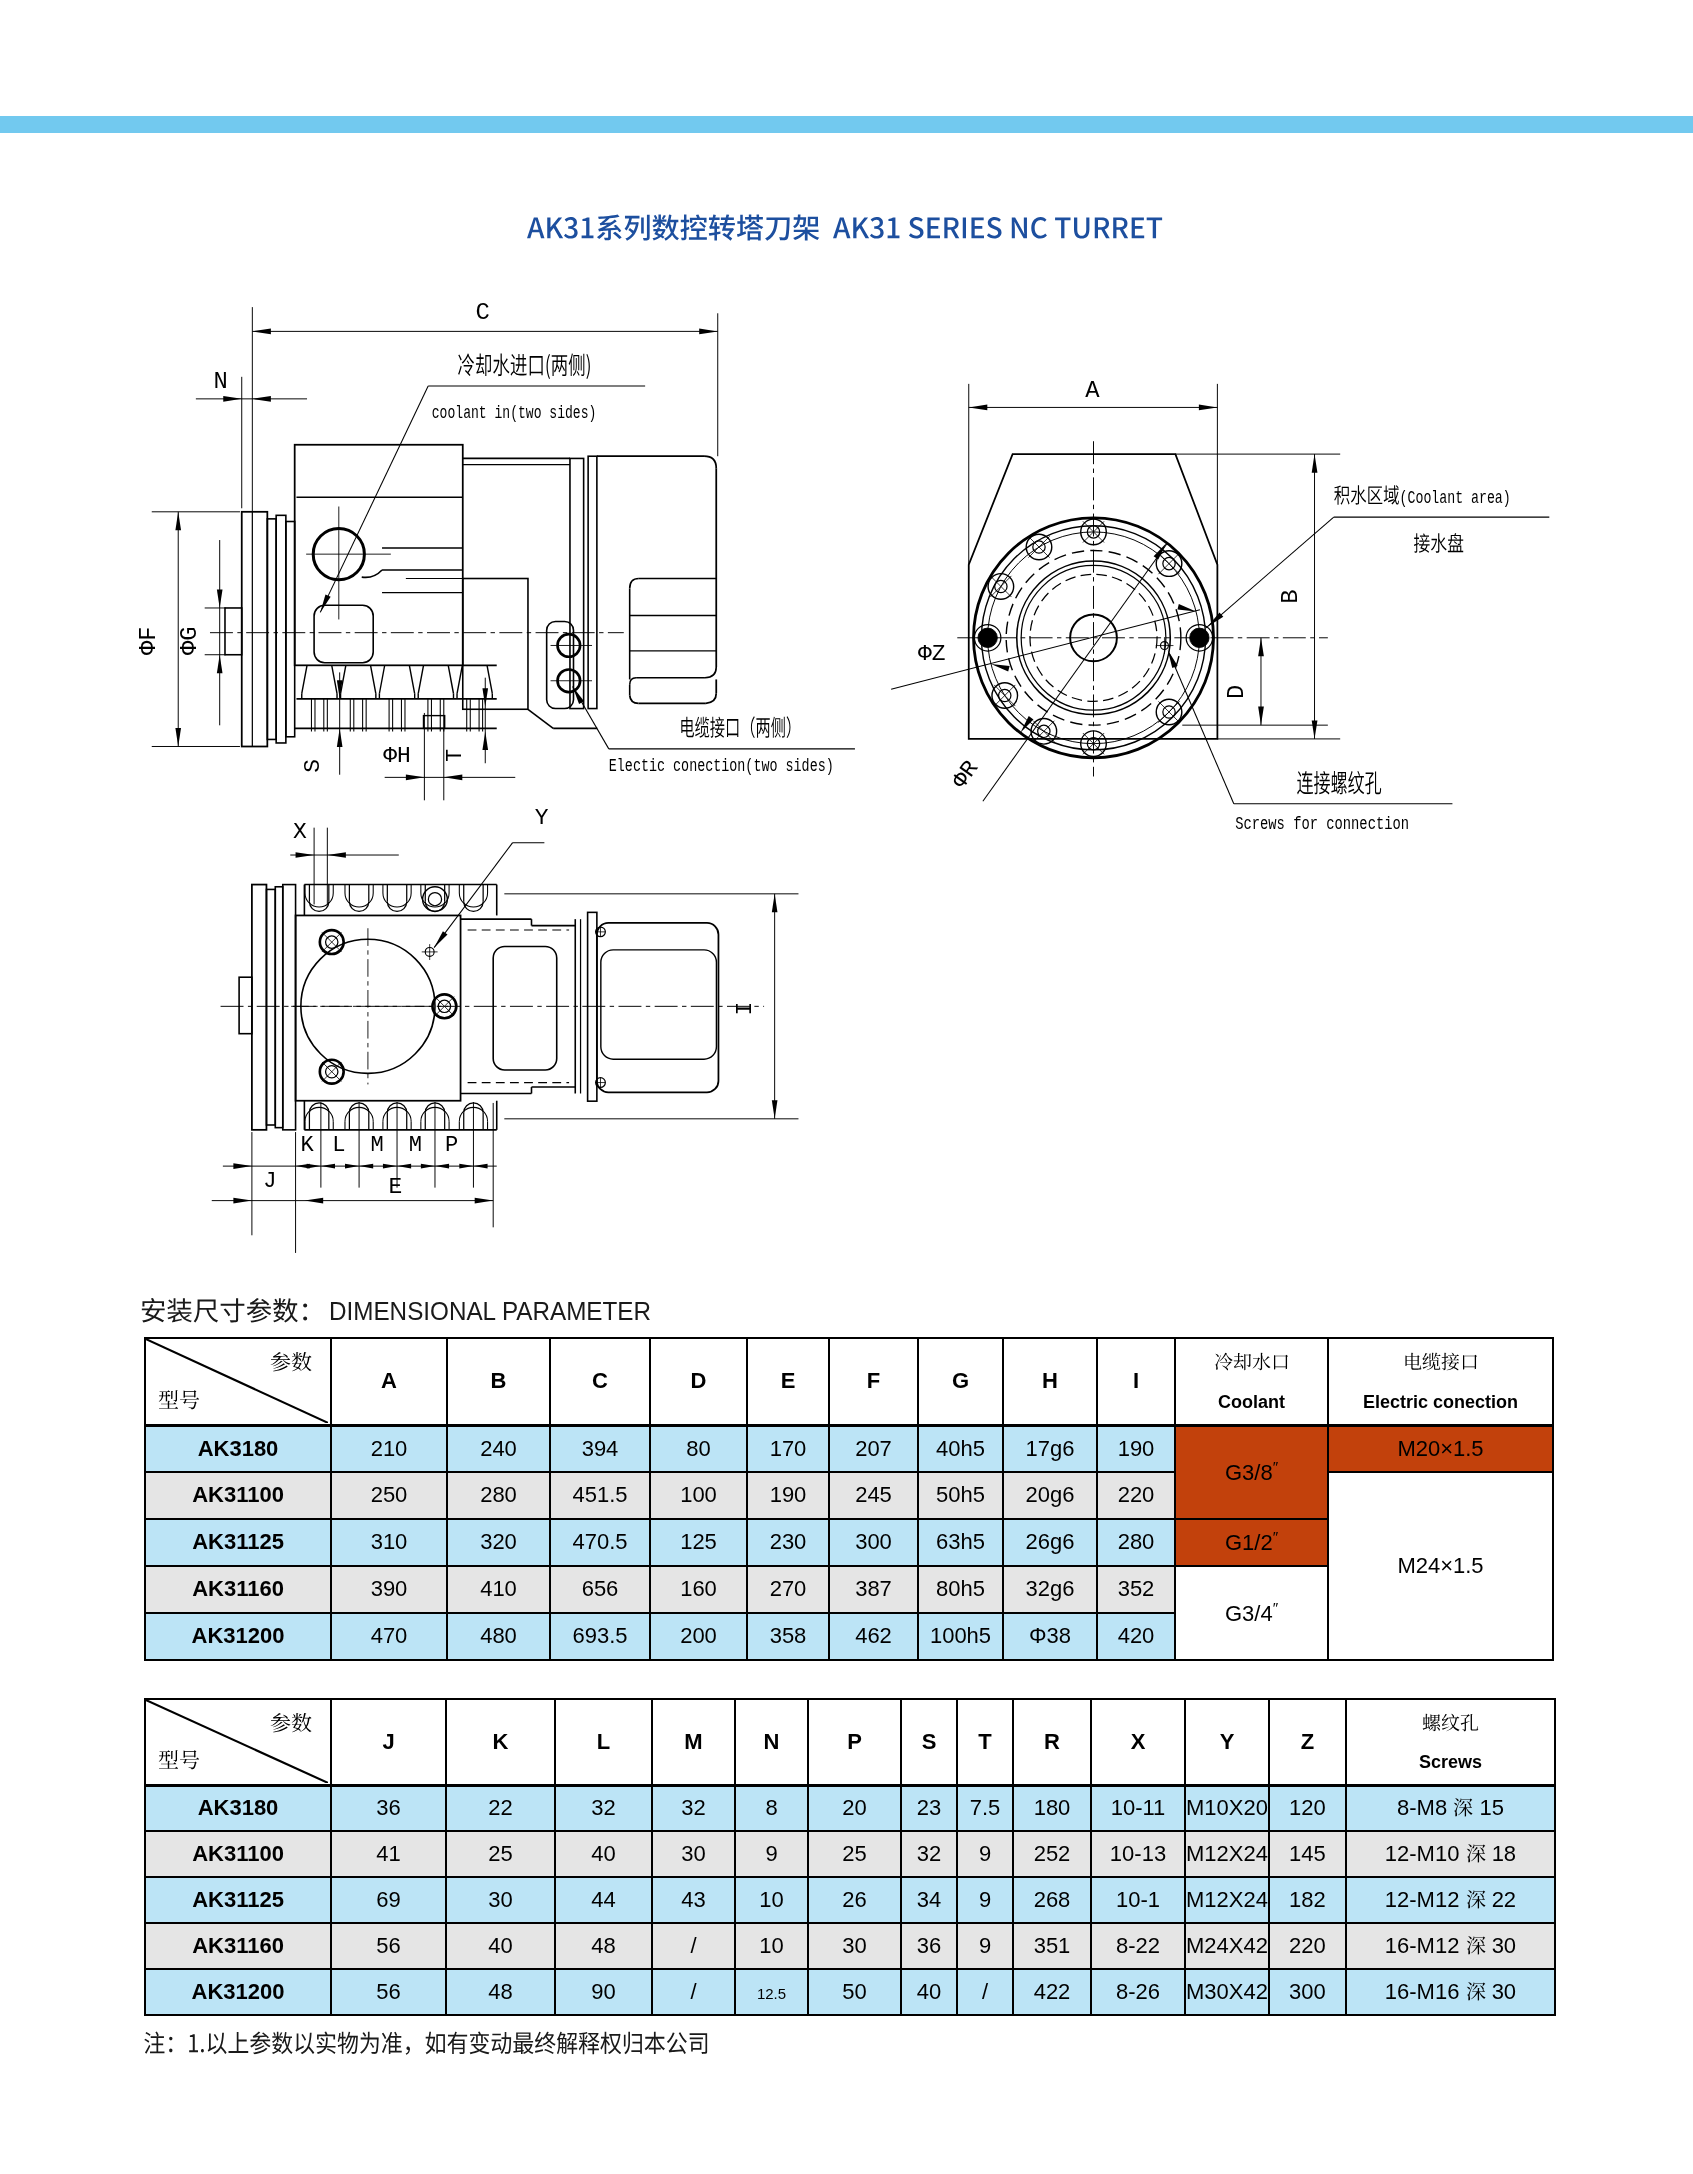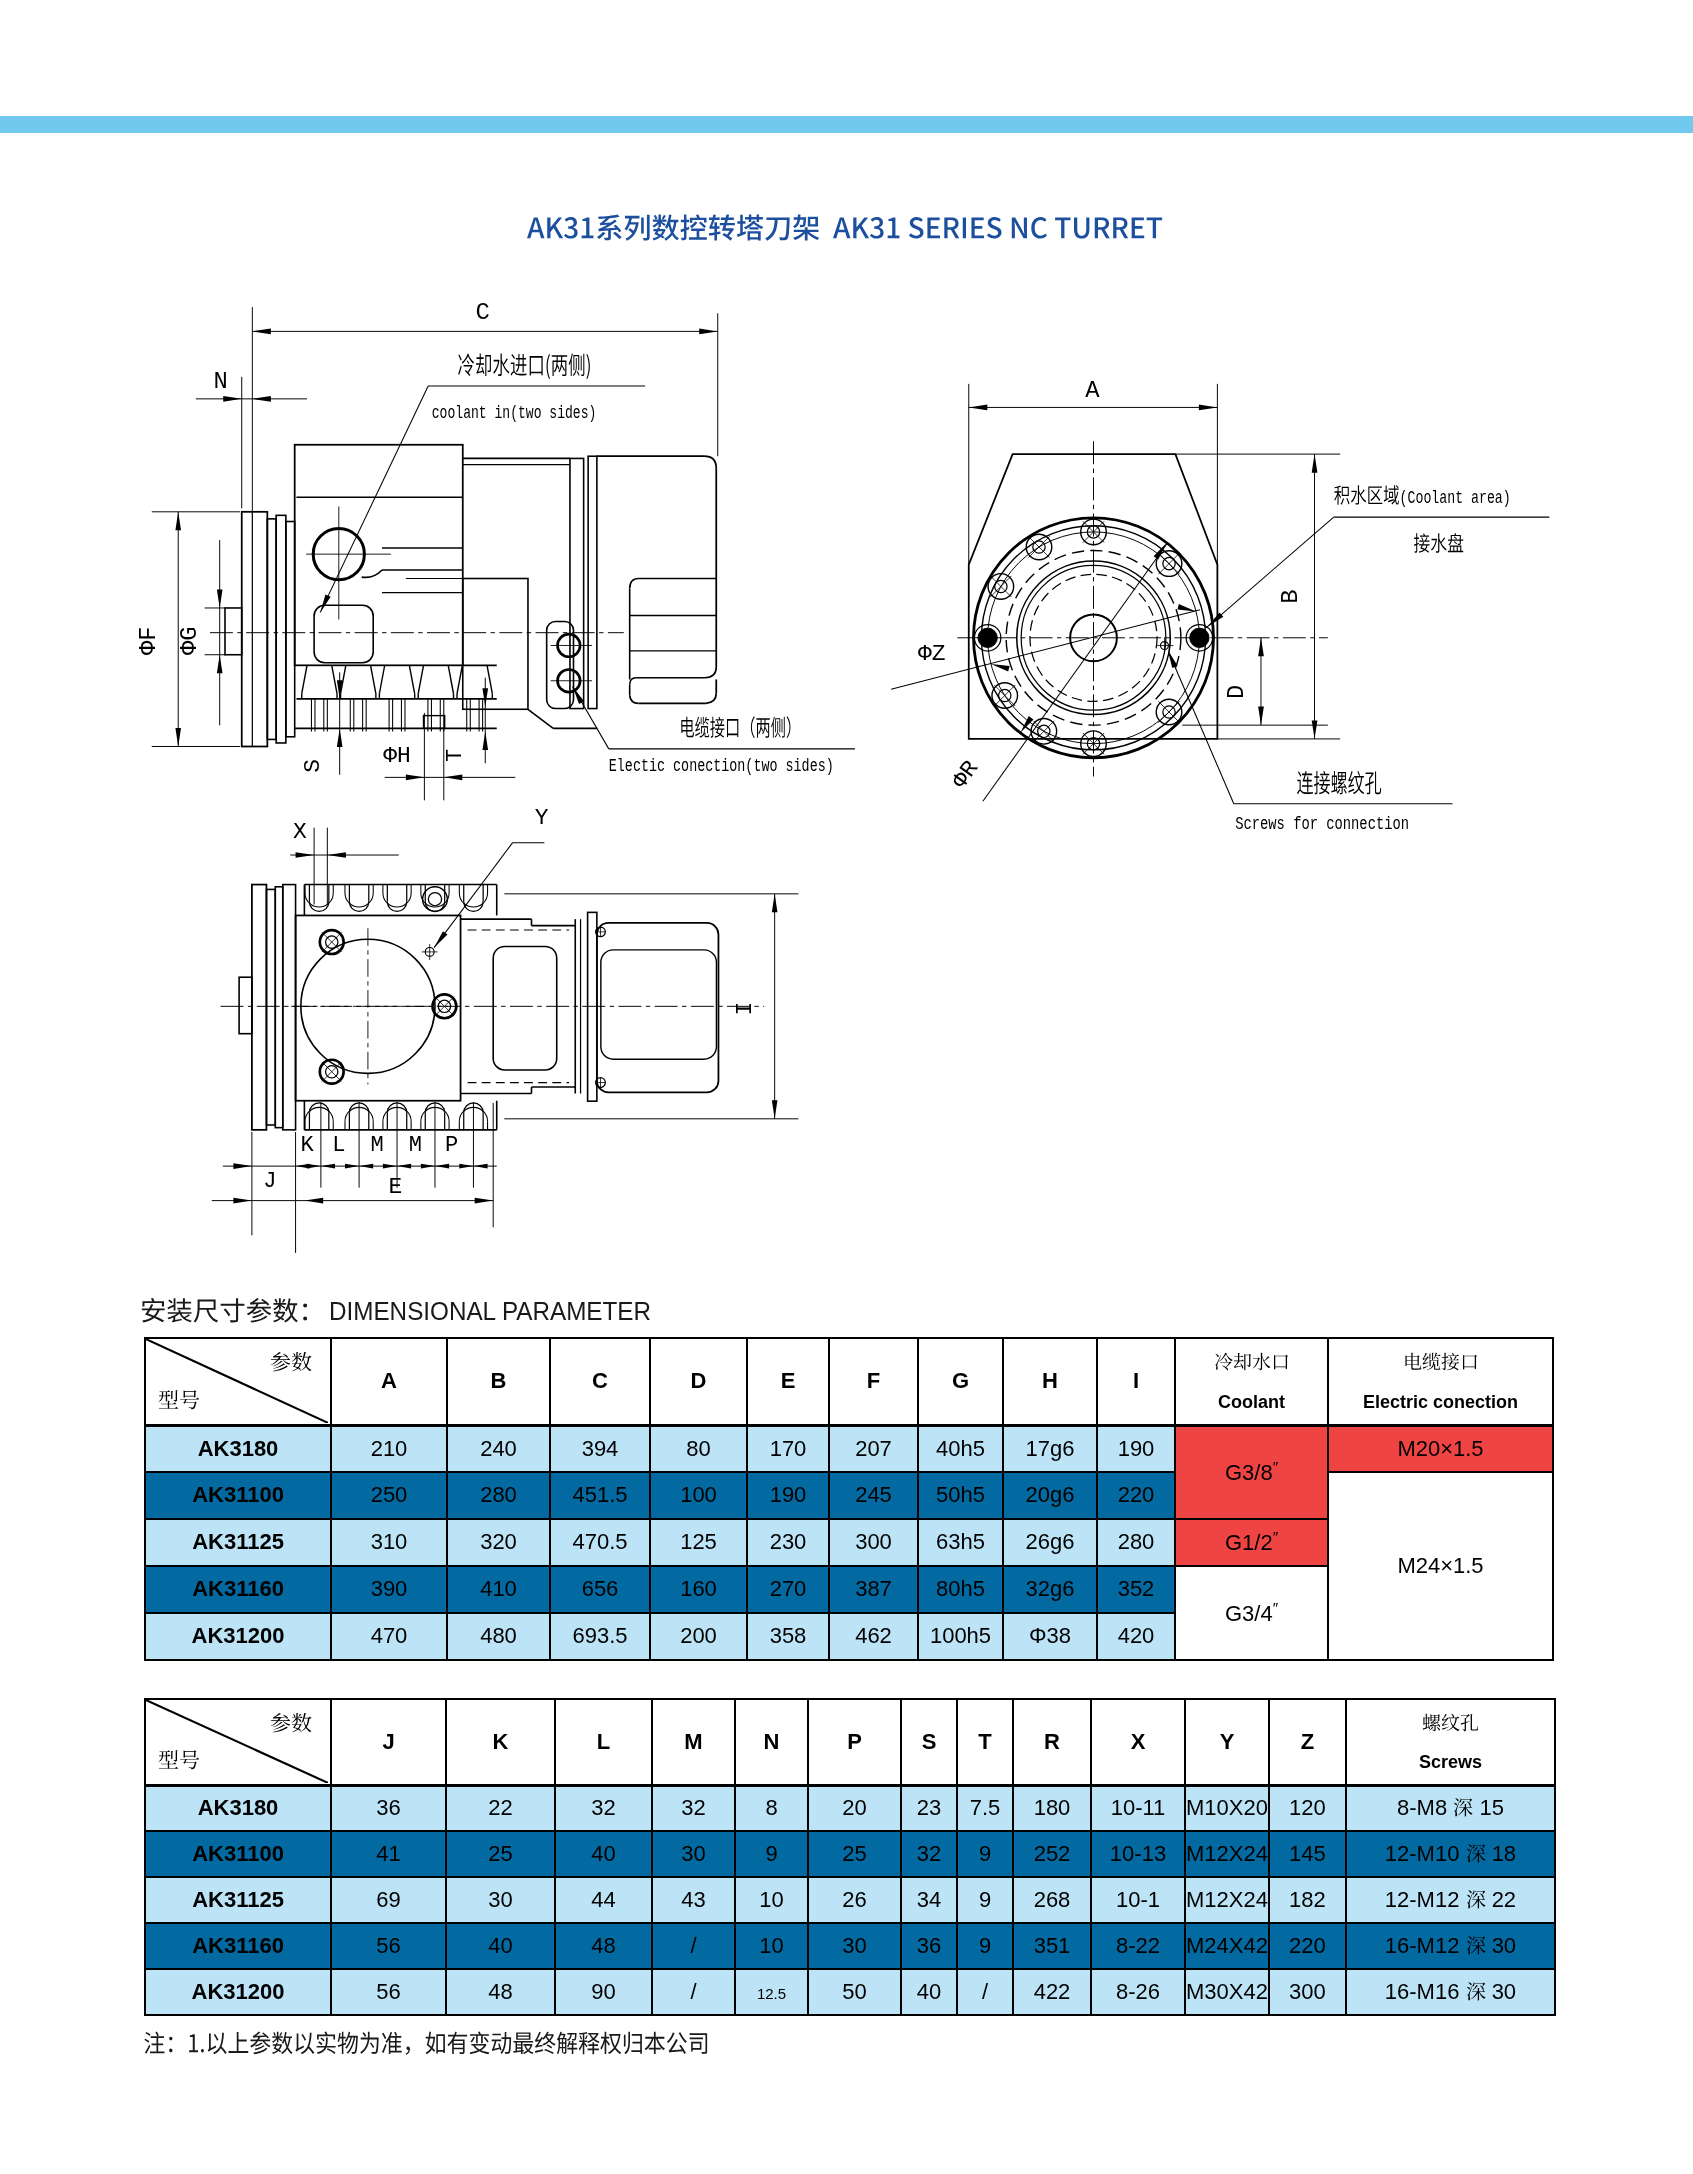--- a/index.html
+++ b/index.html
@@ -10,22 +10,22 @@
 .tb{border:2.6px solid #000}
 .tb td.c0{padding:0}
 .tb .hd td{border-bottom:3.5px solid #000}
 .tb tr{height:47px}
 .tb tr.hd{height:87px}
 .t2 tr{height:46px}
 .t2 tr.hd{height:86px}
 .b{font-weight:bold}
 .b2{font-weight:bold;font-size:18px;margin-top:19px}
 .blu td{background:#bce4f6}
-.wht td{background:#0369a1}
-td.blu{background:#ef4444}
+.wht td{background:#e5e5e5}
+td.blu{background:#c2410c}
 td.wht{background:#fff !important}
 .diag{position:relative}
 .dl{position:absolute;left:0;top:0}
 .pr{position:absolute;right:16px;top:11.5px}
 .bl{position:absolute;left:11.5px;bottom:10.6px}
 .sup{font-size:70%;vertical-align:super}
 </style></head><body>
 <div class="bar"></div>
 <svg style="position:absolute;left:527px;top:209px" width="636" height="39" viewBox="0 -33 721.1 44">
     <path d="M0.0 0.0H3.7960999999999996L5.773899999999999 -6.6671H13.940299999999999L15.918099999999999 0.0H19.8418L12.0582 -23.510299999999997H7.7836ZM6.6671 -9.601899999999999 7.592199999999999 -12.76C8.3578 -15.312 9.0915 -17.895899999999997 9.793299999999999 -20.575499999999998H9.9209C10.654599999999999 -17.927799999999998 11.356399999999999 -15.312 12.122 -12.76L13.047099999999999 -9.601899999999999Z M22.9361 0.0H26.636499999999998V-7.081799999999999L30.2731 -11.484L36.8764 0.0H40.9915L32.506099999999996 -14.4188L39.8112 -23.510299999999997H35.6323L26.7322 -12.377199999999998H26.636499999999998V-23.510299999999997H22.9361Z M49.572599999999994 0.4466C53.879099999999994 0.4466 57.419999999999995 -2.0734999999999997 57.419999999999995 -6.316199999999999C57.419999999999995 -9.4743 55.28269999999999 -11.515899999999998 52.6031 -12.217699999999999V-12.3453C55.0913 -13.270399999999999 56.654399999999995 -15.152499999999998 56.654399999999995 -17.863999999999997C56.654399999999995 -21.723899999999997 53.65579999999999 -23.924999999999997 49.44499999999999 -23.924999999999997C46.73349999999999 -23.924999999999997 44.596199999999996 -22.744699999999998 42.714099999999995 -21.0859L44.628099999999996 -18.789099999999998C45.99979999999999 -20.096999999999998 47.4991 -20.958299999999998 49.31739999999999 -20.958299999999998C51.550399999999996 -20.958299999999998 52.92209999999999 -19.682299999999998 52.92209999999999 -17.6088C52.92209999999999 -15.248199999999999 51.390899999999995 -13.525599999999999 46.76539999999999 -13.525599999999999V-10.7822C52.06079999999999 -10.7822 53.68769999999999 -9.0915 53.68769999999999 -6.507599999999999C53.68769999999999 -4.0512999999999995 51.90129999999999 -2.6157999999999997 49.25359999999999 -2.6157999999999997C46.82919999999999 -2.6157999999999997 45.10659999999999 -3.7960999999999996 43.702999999999996 -5.1678L41.916599999999995 -2.8072C43.511599999999994 -1.0527 45.87219999999999 0.4466 49.572599999999994 0.4466Z M61.917899999999996 0.0H75.34779999999999V-3.0305H70.78609999999999V-23.510299999999997H68.01079999999999C66.6391 -22.648999999999997 65.076 -22.0748 62.8749 -21.692V-19.3633H67.08569999999999V-3.0305H61.917899999999996Z M85.9067 -7.018C84.3117 -4.8488 81.66399999999999 -2.5839 79.1758 -1.1164999999999998C79.94139999999999 -0.6698999999999999 81.2174 0.31899999999999995 81.8235 0.8932C84.216 -0.7975 87.0551 -3.4132999999999996 88.93719999999999 -5.965299999999999ZM97.4545 -5.6144C100.0384 -3.6685 103.2284 -0.8613 104.75959999999999 0.9250999999999999L107.37539999999998 -0.8932C105.7166 -2.6795999999999998 102.4309 -5.3591999999999995 99.87889999999999 -7.177499999999999ZM98.252 -14.131699999999999C98.9857 -13.4299 99.75129999999999 -12.632399999999999 100.48499999999999 -11.8349L88.39489999999999 -11.0374C92.8928 -13.270399999999999 97.48639999999999 -16.0138 101.761 -19.3314L99.52799999999999 -21.309199999999997C98.02869999999999 -20.033199999999997 96.3699 -18.820999999999998 94.71109999999999 -17.6726L87.5017 -17.3217C89.639 -18.820999999999998 91.7444 -20.6712 93.6584 -22.585199999999997C97.80539999999999 -22.999899999999997 101.761 -23.574099999999998 104.91909999999999 -24.339699999999997L102.7499 -26.8598C97.5183 -25.5519 88.39489999999999 -24.722499999999997 80.57939999999999 -24.371599999999997C80.8984 -23.6698 81.2812 -22.4895 81.345 -21.723899999999997C83.9289 -21.819599999999998 86.7042 -21.9791 89.4476 -22.202399999999997C87.53359999999999 -20.3203 85.49199999999999 -18.725299999999997 84.7264 -18.2149C83.76939999999999 -17.544999999999998 83.03569999999999 -17.066499999999998 82.3658 -16.9708C82.65289999999999 -16.237099999999998 83.0676 -14.9292 83.1952 -14.354999999999999C83.89699999999999 -14.610199999999999 84.9178 -14.769699999999998 90.7555 -15.1206C88.2992 -13.6213 86.22569999999999 -12.5048 85.173 -12.026299999999999C83.1952 -11.0374 81.8235 -10.463199999999999 80.707 -10.3037C81.026 -9.5062 81.4726 -8.1345 81.6002 -7.5603C82.5572 -7.943099999999999 83.89699999999999 -8.1345 92.0315 -8.772499999999999V-0.9888999999999999C92.0315 -0.6061 91.9039 -0.5104 91.39349999999999 -0.4785C90.85119999999999 -0.4466 89.00099999999999 -0.4466 87.21459999999999 -0.5423C87.6612 0.28709999999999997 88.1716 1.5631 88.33109999999999 2.4244C90.6917 2.4244 92.38239999999999 2.4244 93.56269999999999 1.9459C94.7749 1.4673999999999998 95.09389999999999 0.6379999999999999 95.09389999999999 -0.8932V-8.9958L102.46279999999999 -9.569999999999999C103.356 -8.517299999999999 104.0897 -7.5283999999999995 104.6001 -6.699L106.96069999999999 -8.1345C105.68469999999999 -10.1442 103.0051 -13.110899999999999 100.5488 -15.312Z M129.4183 -23.3508V-5.2635H132.385V-23.3508ZM135.9897 -26.7003V-1.0208C135.9897 -0.5104 135.8302 -0.31899999999999995 135.2879 -0.31899999999999995C134.7775 -0.31899999999999995 133.0868 -0.31899999999999995 131.3642 -0.3509C131.7789 0.4466 132.2255 1.7545 132.35309999999998 2.5519999999999996C134.8732 2.5519999999999996 136.532 2.4882 137.5847 2.0097C138.6374 1.5312 139.0521 0.7336999999999999 139.0521 -1.0208V-26.7003ZM114.9357 -9.378599999999999C116.3712 -8.293999999999999 118.1576 -6.858499999999999 119.3379 -5.742C117.2644 -2.9029 114.6167 -0.8293999999999999 111.5543 0.3509C112.1604 0.957 112.9579 2.1372999999999998 113.3726 2.9029C120.3906 -0.28709999999999997 125.1756 -6.635199999999999 126.7068 -17.7683L124.8566 -18.310599999999997L124.2824 -18.2149H117.7429C118.1576 -19.586599999999997 118.5723 -20.990199999999998 118.8913 -22.4257H127.5043V-25.328599999999998H111.0758V-22.4257H115.8289C114.7762 -17.7683 113.0855 -13.493699999999999 110.6292 -10.718399999999999C111.2991 -10.239899999999999 112.4794 -9.2191 112.9579 -8.6449C114.4253 -10.463199999999999 115.7013 -12.791899999999998 116.754 -15.439599999999999H123.4211C122.8788 -12.791899999999998 122.0175 -10.431299999999998 120.9648 -8.3578C119.7845 -9.410499999999999 118.03 -10.718399999999999 116.6902 -11.6435Z M155.0659 -26.4132C154.52360000000002 -25.200999999999997 153.53470000000002 -23.3827 152.7691 -22.234299999999998L154.715 -21.341099999999997C155.5763 -22.3619 156.5971 -23.924999999999997 157.586 -25.3605ZM143.70950000000002 -25.3605C144.5389 -24.052599999999998 145.3364 -22.298099999999998 145.5916 -21.1816L147.88840000000002 -22.202399999999997C147.6013 -23.3189 146.74 -25.0096 145.8787 -26.2537ZM153.758 -7.975C153.0881 -6.5714 152.19490000000002 -5.327299999999999 151.1422 -4.2745999999999995C150.08950000000002 -4.8168999999999995 149.0049 -5.327299999999999 147.9522 -5.8058L149.1644 -7.975ZM144.2837 -4.8168999999999995C145.78300000000002 -4.2108 147.4737 -3.4132999999999996 149.0368 -2.5839C147.0909 -1.2759999999999998 144.79410000000001 -0.3509 142.3059 0.1914C142.8163 0.7656 143.3905 1.8182999999999998 143.6776 2.4882C146.5805 1.6906999999999999 149.2601 0.5104 151.4931 -1.2441C152.5139 -0.6379999999999999 153.4071 -0.0638 154.1089 0.4785L155.9272 -1.4992999999999999C155.2254 -1.9777999999999998 154.3641 -2.4882 153.439 -3.0305C155.0978 -4.8807 156.37380000000002 -7.1456 157.1713 -9.9528L155.5444 -10.5589L155.0659 -10.463199999999999H150.3766L150.9827 -11.930599999999998L148.335 -12.440999999999999C148.0798 -11.802999999999999 147.8246 -11.133099999999999 147.50560000000002 -10.463199999999999H143.2948V-7.975H146.2296C145.5916 -6.7947 144.8898 -5.7101 144.2837 -4.8168999999999995ZM149.0368 -26.955499999999997V-21.1178H142.6887V-18.6934H148.1117C146.5486 -16.8432 144.2837 -15.1206 142.21020000000001 -14.2593C142.7844 -13.685099999999998 143.45430000000002 -12.664299999999999 143.8052 -11.994399999999999C145.5916 -12.9833 147.50560000000002 -14.514499999999998 149.0368 -16.205199999999998V-12.823799999999999H151.844V-16.8113C153.2476 -15.7586 154.8745 -14.4507 155.64010000000002 -13.716999999999999L157.267 -15.854299999999999C156.5971 -16.3009 154.2684 -17.7683 152.67340000000002 -18.6934H158.1602V-21.1178H151.844V-26.955499999999997ZM160.9993 -26.7322C160.2656 -21.0859 158.83010000000002 -15.694799999999999 156.31 -12.3453C156.948 -11.930599999999998 158.09640000000002 -10.941699999999999 158.543 -10.463199999999999C159.2448 -11.515899999999998 159.9147 -12.6962 160.4889 -14.0041C161.1588 -11.1969 161.9882 -8.613 163.0728 -6.2843C161.3183 -3.4132999999999996 158.8939 -1.2122 155.5444 0.3509C156.0867 0.9250999999999999 156.8842 2.1692 157.1713 2.8072C160.3294 1.1483999999999999 162.7219 -0.9250999999999999 164.5402 -3.5408999999999997C166.0714 -1.0527 167.9854 0.957 170.346 2.3924999999999996C170.7926 1.6587999999999998 171.6539 0.5741999999999999 172.3238 0.0319C169.7718 -1.3397999999999999 167.7621 -3.5408999999999997 166.1671 -6.2843C167.794 -9.5062 168.8148 -13.398 169.4847 -18.0873H171.5901V-20.862599999999997H162.7219C163.13660000000002 -22.617099999999997 163.4875 -24.467299999999998 163.7746 -26.3494ZM166.6775 -18.0873C166.23090000000002 -14.801599999999999 165.59290000000001 -11.962499999999999 164.6359 -9.4743C163.5832 -12.0901 162.78570000000002 -14.992999999999999 162.2434 -18.0873Z M194.9409 -17.2579C196.98250000000002 -15.5034 199.72590000000002 -13.047099999999999 201.0338 -11.579699999999999L202.9478 -13.5894C201.54420000000002 -14.992999999999999 198.73700000000002 -17.3217 196.75920000000002 -18.9805ZM190.6663 -18.8848C189.23080000000002 -16.9389 186.93400000000003 -14.9292 184.7329 -13.6213C185.2752 -13.047099999999999 186.16840000000002 -11.8349 186.51930000000002 -11.2607C188.848 -12.887599999999999 191.5276 -15.471499999999999 193.2502 -17.927799999999998ZM178.002 -26.955499999999997V-20.958299999999998H174.3973V-18.1511H178.002V-10.941699999999999C176.5027 -10.463199999999999 175.131 -10.016599999999999 174.0145 -9.6976L174.6525 -6.7627999999999995L178.002 -7.943099999999999V-1.0208C178.002 -0.5741999999999999 177.8425 -0.4466 177.4597 -0.4466C177.07690000000002 -0.4466 175.8966 -0.4466 174.62060000000002 -0.4785C174.97150000000002 0.31899999999999995 175.35430000000002 1.595 175.4181 2.2967999999999997C177.4597 2.3287 178.76760000000002 2.2329999999999997 179.62890000000002 1.7545C180.49020000000002 1.2759999999999998 180.77730000000003 0.5104 180.77730000000003 -1.0208V-8.931999999999999L184.1268 -10.1761L183.6164 -12.855699999999999L180.77730000000003 -11.8668V-18.1511H183.83970000000002V-20.958299999999998H180.77730000000003V-26.955499999999997ZM183.58450000000002 -1.0208V1.6268999999999998H203.9367V-1.0208H195.3556V-8.293999999999999H201.6399V-10.9736H186.1365V-8.293999999999999H192.32510000000002V-1.0208ZM191.4957 -26.3175C191.94230000000002 -25.3605 192.4208 -24.1802 192.80360000000002 -23.159399999999998H184.66910000000001V-17.481199999999998H187.41250000000002V-20.575499999999998H200.68290000000002V-17.7045H203.5539V-23.159399999999998H196.02550000000002C195.64270000000002 -24.2759 194.9728 -25.8071 194.3667 -26.987399999999997Z M207.44570000000002 -10.271799999999999C207.73280000000003 -10.5589 208.7855 -10.7503 209.83820000000003 -10.7503H212.48590000000002V-6.539499999999999L206.10590000000002 -5.5825L206.71200000000002 -2.6477L212.48590000000002 -3.7323V2.5839H215.3888V-4.2745999999999995L219.37630000000001 -5.008299999999999L219.2487 -7.624099999999999L215.3888 -7.018V-10.7503H218.2598V-13.461799999999998H215.3888V-18.183H212.48590000000002V-13.461799999999998H209.8701C210.82710000000003 -15.5672 211.78410000000002 -18.0235 212.61350000000002 -20.575499999999998H218.3874V-23.3508H213.41100000000003C213.6981 -24.371599999999997 213.9533 -25.3924 214.1766 -26.3813L211.2099 -26.923599999999997C211.05040000000002 -25.743299999999998 210.82710000000003 -24.5311 210.54000000000002 -23.3508H206.2973V-20.575499999999998H209.83820000000003C209.16830000000002 -18.1192 208.46650000000002 -16.141399999999997 208.17940000000002 -15.407699999999998C207.60520000000002 -14.036 207.12670000000003 -13.047099999999999 206.5525 -12.887599999999999C206.87150000000003 -12.153899999999998 207.31810000000002 -10.846 207.44570000000002 -10.271799999999999ZM218.6107 -17.3536V-14.546399999999998H222.9172C222.24730000000002 -12.2815 221.60930000000002 -10.207999999999998 221.00320000000002 -8.549199999999999H229.9352C228.9144 -7.1456 227.7341 -5.550599999999999 226.58570000000003 -4.0512999999999995C225.53300000000002 -4.7212 224.44840000000002 -5.3591999999999995 223.4276 -5.9334L221.51360000000003 -3.9875C224.83120000000002 -2.0734999999999997 228.78680000000003 0.8932 230.73270000000002 2.7752999999999997L232.71050000000002 0.41469999999999996C231.75350000000003 -0.4466 230.4137 -1.4673999999999998 228.88250000000002 -2.5201C230.9241 -5.1678 233.1252 -8.102599999999999 234.7521 -10.495099999999999L232.6148 -11.547799999999999L232.1363 -11.356399999999999H225.08640000000003L226.0115 -14.546399999999998H235.67720000000003V-17.3536H226.80900000000003L227.67030000000003 -20.575499999999998H234.56070000000003V-23.3508H228.40400000000002L229.2015 -26.540799999999997L226.20290000000003 -26.891699999999997L225.34160000000003 -23.3508H219.79100000000003V-20.575499999999998H224.60790000000003L223.7466 -17.3536Z M260.30400000000003 -26.8279V-23.956899999999997H254.3068V-26.8279H251.53150000000002V-23.956899999999997H247.22500000000002V-21.309199999999997H251.53150000000002V-18.310599999999997H254.3068V-21.309199999999997H260.30400000000003V-18.310599999999997H263.1112V-21.309199999999997H267.44960000000003V-23.956899999999997H263.1112V-26.8279ZM256.5717 -19.9375C254.37060000000002 -17.066499999999998 250.22360000000003 -14.099799999999998 245.91710000000003 -12.217699999999999C246.52320000000003 -11.7073 247.51210000000003 -10.5908 247.95870000000002 -9.9528C249.3942 -10.654599999999999 250.79780000000002 -11.4521 252.13760000000002 -12.3453V-9.9528H262.5051V-12.3453C263.6854 -11.579699999999999 264.8657 -10.909799999999999 265.98220000000003 -10.3675C266.4288 -11.069299999999998 267.3858 -12.153899999999998 267.99190000000004 -12.664299999999999C264.80190000000005 -13.972199999999999 260.8782 -16.3009 258.61330000000004 -18.0873L259.2513 -18.8848ZM252.29710000000003 -12.4729C254.01970000000003 -13.6213 255.61470000000003 -14.9292 257.0183 -16.3328C258.42190000000005 -15.152499999999998 260.33590000000004 -13.716999999999999 262.28180000000003 -12.4729ZM250.06410000000002 -7.911199999999999V2.6477H252.90320000000003V1.4673999999999998H261.9947V2.6477H264.9614V-7.911199999999999ZM252.90320000000003 -1.0527V-5.423H261.9947V-1.0527ZM237.9421 -4.465999999999999 238.931 -1.3717C241.67440000000002 -2.4562999999999997 245.0877 -3.828 248.30960000000002 -5.1358999999999995L247.70350000000002 -7.911199999999999L244.64110000000002 -6.7627999999999995V-16.3966H247.73540000000003V-19.235699999999998H244.64110000000002V-26.572699999999998H241.7701V-19.235699999999998H238.48440000000002V-16.3966H241.7701V-5.742C240.33460000000002 -5.231599999999999 239.02670000000003 -4.784999999999999 237.9421 -4.465999999999999Z M271.5009 -23.605999999999998V-20.543599999999998H280.7838C280.4648 -13.078999999999999 279.4759 -4.2427 269.9378 0.2233C270.7991 0.8932 271.788 2.0097 272.2665 2.8390999999999997C282.4107 -2.2649 283.7505 -12.0901 284.1971 -20.543599999999998H294.5327C294.1499 -7.7517 293.6395 -2.4562999999999997 292.5549 -1.3078999999999998C292.1721 -0.8932 291.7574 -0.7656 291.0875 -0.7975C290.1943 -0.7975 288.1208 -0.7656 285.824 -0.957C286.4301 -0.0638 286.8448 1.4036 286.9086 2.2967999999999997C288.9502 2.4244 291.1194 2.4882 292.3635 2.3287C293.7033 2.1372999999999998 294.5646 1.7864 295.4578 0.6061C296.8933 -1.1803 297.308 -6.6033 297.7865 -21.9791C297.7865 -22.4257 297.8184 -23.605999999999998 297.8184 -23.605999999999998Z M321.23299999999995 -21.819599999999998H326.94309999999996V-15.822399999999998H321.23299999999995ZM318.3939 -24.435399999999998V-13.2066H329.94169999999997V-24.435399999999998ZM315.0125 -12.409099999999999V-9.6657H302.4758V-6.9860999999999995H313.0985C310.3551 -4.1151 305.921 -1.5631 301.80589999999995 -0.28709999999999997C302.4439 0.31899999999999995 303.33709999999996 1.4355 303.78369999999995 2.1692C307.835 0.6698999999999999 312.0777 -2.1054 315.0125 -5.3591999999999995V2.7115H318.1387V-5.2635C321.07349999999997 -2.1054 325.2843 0.5104 329.39939999999996 1.914C329.846 1.1164999999999998 330.7392 -0.0319 331.40909999999997 -0.6379999999999999C327.1345 -1.8182999999999998 322.79609999999997 -4.1789 320.08459999999997 -6.9860999999999995H330.5159V-9.6657H318.1387V-12.409099999999999ZM307.1651 -26.891699999999997C307.1332 -25.743299999999998 307.0694 -24.6587 306.97369999999995 -23.6379H302.38009999999997V-21.0221H306.6547C306.0805 -17.7683 304.77259999999995 -15.312 301.7102 -13.685099999999998C302.34819999999996 -13.1747 303.1776 -12.122 303.52849999999995 -11.3883C307.3246 -13.493699999999999 308.8877 -16.7475 309.5576 -21.0221H313.4813C313.258 -17.3217 313.0028 -15.822399999999998 312.5881 -15.375799999999998C312.3329 -15.0887 312.0777 -15.024899999999999 311.6311 -15.056799999999999C311.18449999999996 -15.056799999999999 310.1318 -15.056799999999999 308.98339999999996 -15.184399999999998C309.3981 -14.4507 309.68519999999995 -13.3342 309.74899999999997 -12.5048C311.0888 -12.440999999999999 312.3648 -12.440999999999999 313.0347 -12.5686C313.86409999999995 -12.664299999999999 314.4702 -12.887599999999999 315.0444 -13.493699999999999C315.81 -14.4188 316.12899999999996 -16.7794 316.448 -22.5214C316.4799 -22.8723 316.5118 -23.6379 316.5118 -23.6379H309.8766C309.97229999999996 -24.6587 310.0361 -25.743299999999998 310.068 -26.891699999999997Z M346.9444 0.0H350.7405L352.7183 -6.6671H360.88469999999995L362.86249999999995 0.0H366.78619999999995L359.0026 -23.510299999999997H354.72799999999995ZM353.6115 -9.601899999999999 354.53659999999996 -12.76C355.30219999999997 -15.312 356.03589999999997 -17.895899999999997 356.73769999999996 -20.575499999999998H356.8653C357.599 -17.927799999999998 358.3008 -15.312 359.0664 -12.76L359.9915 -9.601899999999999Z M369.8804999999999 0.0H373.58089999999993V-7.081799999999999L377.2175 -11.484L383.82079999999996 0.0H387.93589999999995L379.4505 -14.4188L386.75559999999996 -23.510299999999997H382.57669999999996L373.67659999999995 -12.377199999999998H373.58089999999993V-23.510299999999997H369.8804999999999Z M396.51699999999994 0.4466C400.82349999999997 0.4466 404.36439999999993 -2.0734999999999997 404.36439999999993 -6.316199999999999C404.36439999999993 -9.4743 402.22709999999995 -11.515899999999998 399.54749999999996 -12.217699999999999V-12.3453C402.03569999999996 -13.270399999999999 403.5987999999999 -15.152499999999998 403.5987999999999 -17.863999999999997C403.5987999999999 -21.723899999999997 400.6002 -23.924999999999997 396.38939999999997 -23.924999999999997C393.67789999999997 -23.924999999999997 391.5405999999999 -22.744699999999998 389.65849999999995 -21.0859L391.57249999999993 -18.789099999999998C392.94419999999997 -20.096999999999998 394.4435 -20.958299999999998 396.26179999999994 -20.958299999999998C398.49479999999994 -20.958299999999998 399.8665 -19.682299999999998 399.8665 -17.6088C399.8665 -15.248199999999999 398.33529999999996 -13.525599999999999 393.7098 -13.525599999999999V-10.7822C399.00519999999995 -10.7822 400.6321 -9.0915 400.6321 -6.507599999999999C400.6321 -4.0512999999999995 398.84569999999997 -2.6157999999999997 396.198 -2.6157999999999997C393.77359999999993 -2.6157999999999997 392.05099999999993 -3.7960999999999996 390.64739999999995 -5.1678L388.86099999999993 -2.8072C390.45599999999996 -1.0527 392.81659999999994 0.4466 396.51699999999994 0.4466Z M408.86229999999995 0.0H422.2921999999999V-3.0305H417.73049999999995V-23.510299999999997H414.95519999999993C413.58349999999996 -22.648999999999997 412.02039999999994 -22.0748 409.81929999999994 -21.692V-19.3633H414.03009999999995V-3.0305H408.86229999999995Z M441.30459999999994 0.4466C446.44049999999993 0.4466 449.56669999999997 -2.6477 449.56669999999997 -6.411899999999999C449.56669999999997 -9.857099999999999 447.58889999999997 -11.579699999999999 444.78169999999994 -12.76L441.55979999999994 -14.131699999999999C439.67769999999996 -14.9292 437.7955999999999 -15.662899999999999 437.7955999999999 -17.7045C437.7955999999999 -19.5228 439.32679999999993 -20.7031 441.7193 -20.7031C443.79279999999994 -20.7031 445.4515999999999 -19.9056 446.9189999999999 -18.5977L448.80109999999996 -20.958299999999998C447.07849999999996 -22.7766 444.49459999999993 -23.924999999999997 441.7193 -23.924999999999997C437.22139999999996 -23.924999999999997 433.99949999999995 -21.1497 433.99949999999995 -17.449299999999997C433.99949999999995 -14.0041 436.48769999999996 -12.2496 438.7844999999999 -11.292599999999998L442.03829999999994 -9.889C444.2074999999999 -8.931999999999999 445.77059999999994 -8.2621 445.77059999999994 -6.1248C445.77059999999994 -4.146999999999999 444.2074999999999 -2.8072 441.40029999999996 -2.8072C439.10349999999994 -2.8072 436.8066999999999 -3.9236999999999997 435.11599999999993 -5.5825L432.94679999999994 -3.0305C435.0840999999999 -0.8613 438.08269999999993 0.4466 441.30459999999994 0.4466Z M454.0007999999999 0.0H468.22819999999996V-3.1580999999999997H457.7011999999999V-10.718399999999999H466.3141999999999V-13.8446H457.7011999999999V-20.3841H467.87729999999993V-23.510299999999997H454.0007999999999Z M476.8411999999999 -12.440999999999999V-20.511699999999998H480.3820999999999C483.7634999999999 -20.511699999999998 485.64559999999994 -19.5228 485.64559999999994 -16.683699999999998C485.64559999999994 -13.8446 483.7634999999999 -12.440999999999999 480.3820999999999 -12.440999999999999ZM485.9645999999999 0.0H490.1434999999999L484.40149999999994 -9.9528C487.36819999999994 -10.877899999999999 489.31409999999994 -13.047099999999999 489.31409999999994 -16.683699999999998C489.31409999999994 -21.787699999999997 485.6774999999999 -23.510299999999997 480.8286999999999 -23.510299999999997H473.1407999999999V0.0H476.8411999999999V-9.4743H480.66919999999993Z M494.0671999999999 0.0H497.7675999999999V-23.510299999999997H494.0671999999999Z M503.9242999999999 0.0H518.1516999999999V-3.1580999999999997H507.6246999999999V-10.718399999999999H516.2376999999999V-13.8446H507.6246999999999V-20.3841H517.8008V-23.510299999999997H503.9242999999999Z M529.7633 0.4466C534.8992 0.4466 538.0253999999999 -2.6477 538.0253999999999 -6.411899999999999C538.0253999999999 -9.857099999999999 536.0475999999999 -11.579699999999999 533.2403999999999 -12.76L530.0184999999999 -14.131699999999999C528.1363999999999 -14.9292 526.2543 -15.662899999999999 526.2543 -17.7045C526.2543 -19.5228 527.7855 -20.7031 530.1779999999999 -20.7031C532.2515 -20.7031 533.9102999999999 -19.9056 535.3776999999999 -18.5977L537.2597999999999 -20.958299999999998C535.5371999999999 -22.7766 532.9532999999999 -23.924999999999997 530.1779999999999 -23.924999999999997C525.6800999999999 -23.924999999999997 522.4581999999999 -21.1497 522.4581999999999 -17.449299999999997C522.4581999999999 -14.0041 524.9463999999999 -12.2496 527.2431999999999 -11.292599999999998L530.497 -9.889C532.6661999999999 -8.931999999999999 534.2293 -8.2621 534.2293 -6.1248C534.2293 -4.146999999999999 532.6661999999999 -2.8072 529.8589999999999 -2.8072C527.5622 -2.8072 525.2653999999999 -3.9236999999999997 523.5746999999999 -5.5825L521.4055 -3.0305C523.5427999999999 -0.8613 526.5414 0.4466 529.7633 0.4466Z M549.637 0.0H553.146V-11.0374C553.146 -13.6213 552.8589 -16.3328 552.6994 -18.757199999999997H552.827L555.2832999999999 -13.8446L563.0668999999999 0.0H566.8629999999999V-23.510299999999997H563.3221V-12.5367C563.3221 -9.9847 563.6410999999999 -7.1456 563.8325 -4.7531H563.673L561.2167 -9.6976L553.4331 -23.510299999999997H549.637Z M582.2068999999999 0.4466C585.2692999999999 0.4466 587.6298999999999 -0.7656 589.5438999999999 -2.9667L587.5341999999999 -5.327299999999999C586.1306 -3.7960999999999996 584.5036999999999 -2.8072 582.3663999999999 -2.8072C578.2194 -2.8072 575.5717 -6.2524 575.5717 -11.802999999999999C575.5717 -17.3217 578.4107999999999 -20.7031 582.4621 -20.7031C584.3441999999999 -20.7031 585.8115999999999 -19.8099 587.0556999999999 -18.5977L589.0334999999999 -20.958299999999998C587.598 -22.5214 585.3011999999999 -23.924999999999997 582.3983 -23.924999999999997C576.4329999999999 -23.924999999999997 571.7436999999999 -19.3314 571.7436999999999 -11.7073C571.7436999999999 -3.9875 576.3054 0.4466 582.2068999999999 0.4466Z M605.5895999999999 0.0H609.3537999999999V-20.3841H616.2441999999999V-23.510299999999997H598.7310999999999V-20.3841H605.5895999999999Z M628.9404 0.4466C634.1401 0.4466 637.6490999999999 -2.4244 637.6490999999999 -10.0804V-23.510299999999997H634.0763V-9.857099999999999C634.0763 -4.5298 631.9070999999999 -2.8072 628.9404 -2.8072C626.0056 -2.8072 623.9001999999999 -4.5298 623.9001999999999 -9.857099999999999V-23.510299999999997H620.1997999999999V-10.0804C620.1997999999999 -2.4244 623.7407 0.4466 628.9404 0.4466Z M647.4105 -12.440999999999999V-20.511699999999998H650.9513999999999C654.3327999999999 -20.511699999999998 656.2149 -19.5228 656.2149 -16.683699999999998C656.2149 -13.8446 654.3327999999999 -12.440999999999999 650.9513999999999 -12.440999999999999ZM656.5338999999999 0.0H660.7127999999999L654.9707999999999 -9.9528C657.9374999999999 -10.877899999999999 659.8833999999999 -13.047099999999999 659.8833999999999 -16.683699999999998C659.8833999999999 -21.787699999999997 656.2467999999999 -23.510299999999997 651.3979999999999 -23.510299999999997H643.7100999999999V0.0H647.4105V-9.4743H651.2384999999999Z M668.3368999999999 -12.440999999999999V-20.511699999999998H671.8777999999999C675.2591999999999 -20.511699999999998 677.1412999999999 -19.5228 677.1412999999999 -16.683699999999998C677.1412999999999 -13.8446 675.2591999999999 -12.440999999999999 671.8777999999999 -12.440999999999999ZM677.4602999999998 0.0H681.6391999999998L675.8971999999999 -9.9528C678.8638999999998 -10.877899999999999 680.8097999999999 -13.047099999999999 680.8097999999999 -16.683699999999998C680.8097999999999 -21.787699999999997 677.1731999999998 -23.510299999999997 672.3243999999999 -23.510299999999997H664.6364999999998V0.0H668.3368999999999V-9.4743H672.1648999999999Z M685.5628999999998 0.0H699.7902999999998V-3.1580999999999997H689.2632999999998V-10.718399999999999H697.8762999999998V-13.8446H689.2632999999998V-20.3841H699.4393999999999V-23.510299999999997H685.5628999999998Z M709.4559999999998 0.0H713.2201999999997V-20.3841H720.1105999999997V-23.510299999999997H702.5974999999997V-20.3841H709.4559999999998Z" fill="#1d4f9f"></path>

